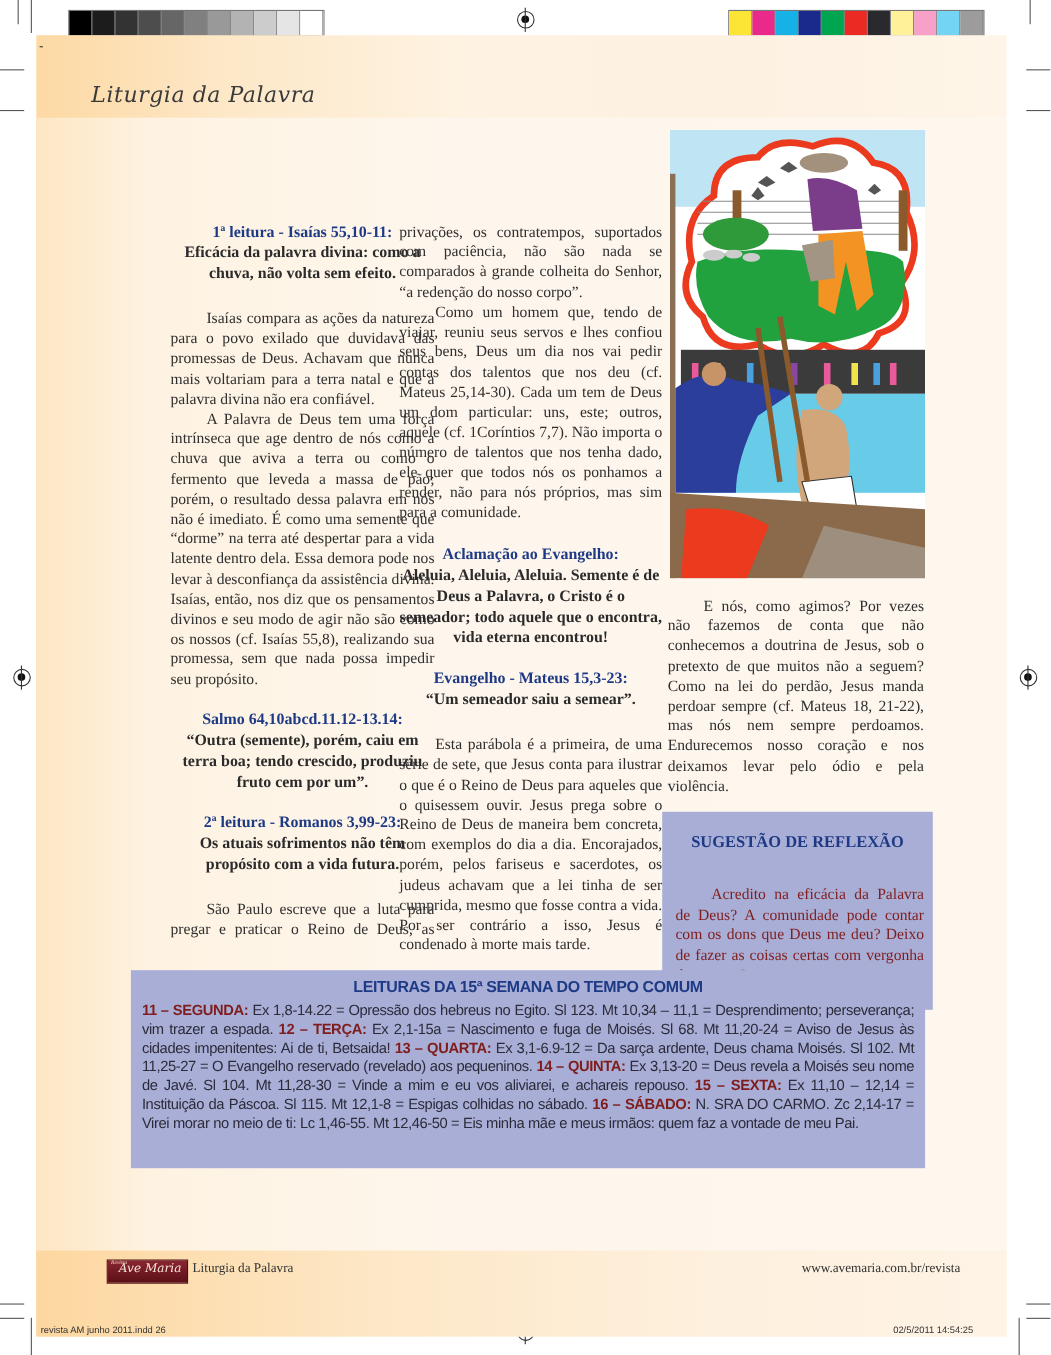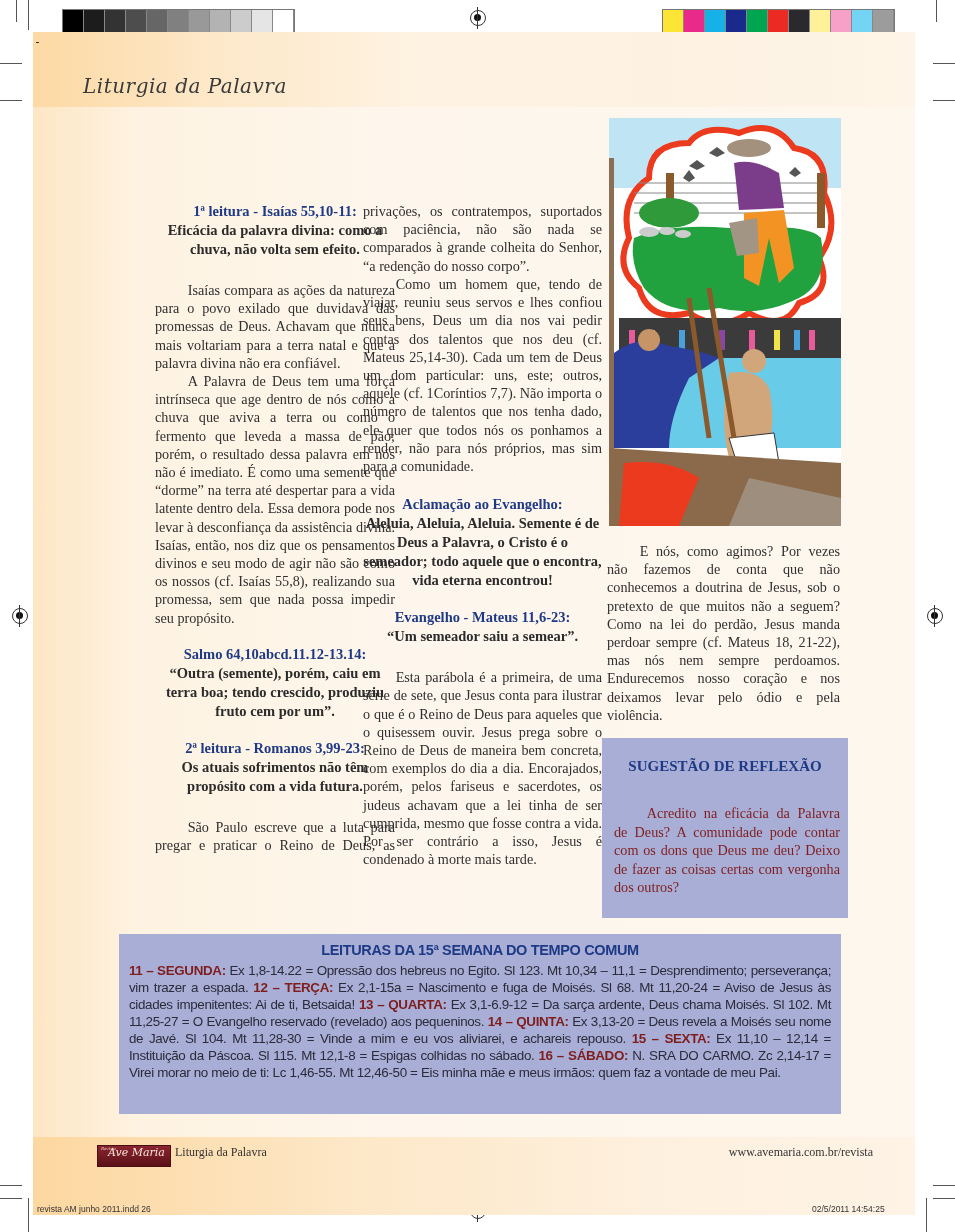--- a/index.html
+++ b/index.html
@@ -51,21 +51,21 @@
   
   .illus { position: absolute; left: 576px; top: 86px; width: 232px; height: 408px; background: #ffffff; overflow: hidden; }
 
   
   .reflect { position: absolute; left: 569px; top: 706px; width: 246px; height: 180px; background: #a9aed6; }
   .reflect .rt { position: absolute; left: 0; top: 20px; width: 100%; text-align: center; color: #1e3a85; font-weight: bold; font-size: 15px; }
   .reflect .rb { position: absolute; left: 12px; top: 66px; width: 226px; font-size: 14.2px; line-height: 18.5px; color: #7f1d1d; text-align: justify; }
   .reflect .rb span { display: inline-block; width: 2.3em; }
 
   
-  .weekly { position: absolute; left: 86px; top: 902px; width: 722px; height: 180px; background: #a9aed6; box-sizing: border-box; padding: 6px 10px; font-family: "Liberation Sans", "DejaVu Sans", sans-serif; font-size: 13.4px; line-height: 17px; color: #2b2b3a; text-align: justify; letter-spacing: -0.35px; }
+  .weekly { position: absolute; left: 86px; top: 850px; width: 722px; height: 180px; background: #a9aed6; box-sizing: border-box; padding: 6px 10px; font-family: "Liberation Sans", "DejaVu Sans", sans-serif; font-size: 13.4px; line-height: 17px; color: #2b2b3a; text-align: justify; letter-spacing: -0.35px; }
   .weekly .wt { text-align: center; color: #1e3a85; font-weight: bold; font-size: 14.5px; line-height: 20px; margin-bottom: 2px; }
   .weekly b { color: #7f1d1d; }
 
   
   .footer-band { position: absolute; left: 0; top: 1105px; width: 882px; height: 78px; background: linear-gradient(90deg, #fdd7a0 0%, #fde7c6 35%, #fef0de 70%, #fef3e5 100%); }
   .logo { position: absolute; left: 64px; top: 1113px; width: 72px; height: 20px; background: linear-gradient(180deg, #8a2530, #5b1018); border: 1px solid #4a0e14; }
   .logo .l1 { position: absolute; left: 3px; top: 0px; font-size: 5px; color: #f3d3c3; font-style: italic; }
   .logo .l2 { position: absolute; left: 10px; top: 0; font-size: 11px; color: #f7e6da; font-style: italic; font-family: "DejaVu Serif", serif; }
   .footer-left { position: absolute; left: 142px; top: 1113px; font-size: 12px; color: #333; }
   .footer-right { position: absolute; right: 42px; top: 1113px; font-size: 12px; color: #333; }
@@ -146,21 +146,21 @@
 
   <div class="col col2">
     <div style="height:73px;overflow:hidden;position:relative;">
       <p id="cont-para" style="position:relative;top:-36.4px;">São Paulo escreve que a luta para pregar e praticar o Reino de Deus, as privações, os contratempos, suportados com paciência, não são nada se comparados à grande colheita do Senhor, “a redenção do nosso corpo”.</p>
     </div>
     <p>Como um homem que, tendo de viajar, reuniu seus servos e lhes confiou seus bens, Deus um dia nos vai pedir contas dos talentos que nos deu (cf. Mateus 25,14-30). Cada um tem de Deus um dom particular: uns, este; outros, aquele (cf. 1Coríntios 7,7). Não importa o número de talentos que nos tenha dado, ele quer que todos nós os ponhamos a render, não para nós próprios, mas sim para a comunidade.</p>
     <div class="gap" style="height:20px"></div>
     <div class="sec-title">Aclamação ao Evangelho:</div>
     <div class="sec-sub">Aleluia, Aleluia, Aleluia. Semente é de Deus a Palavra, o Cristo é o semeador; todo aquele que o encontra, vida eterna encontrou!</div>
     <div class="gap" style="height:18px"></div>
-    <div class="sec-title">Evangelho - Mateus 11,6-23:</div>
+    <div class="sec-title">Evangelho - Mateus 15,3-23:</div>
     <div class="sec-sub">“Um semeador saiu a semear”.</div>
     <div class="gap"></div>
     <p>Esta parábola é a primeira, de uma série de sete, que Jesus conta para ilustrar o que é o Reino de Deus para aqueles que o quisessem ouvir. Jesus prega sobre o Reino de Deus de maneira bem concreta, com exemplos do dia a dia. Encorajados, porém, pelos fariseus e sacerdotes, os judeus achavam que a lei tinha de ser cumprida, mesmo que fosse contra a vida. Por ser contrário a isso, Jesus é condenado à morte mais tarde.</p>
   </div>
 
   <div class="illus">
     <svg width="232" height="408" viewBox="0 0 232 408">
       <rect x="0" y="0" width="232" height="408" fill="#ffffff"></rect>
       <rect x="0" y="0" width="232" height="70" fill="#bfe4f3"></rect>
       <path d="M20 120 Q10 80 40 60 Q40 25 80 25 Q95 5 130 15 Q165 0 185 30 Q220 35 215 75 Q232 110 210 140 Q225 175 190 185 Q175 215 140 195 Q110 215 80 195 Q40 205 30 170 Q5 150 20 120 Z" fill="#ffffff" stroke="#ec3a1f" stroke-width="6"></path>

